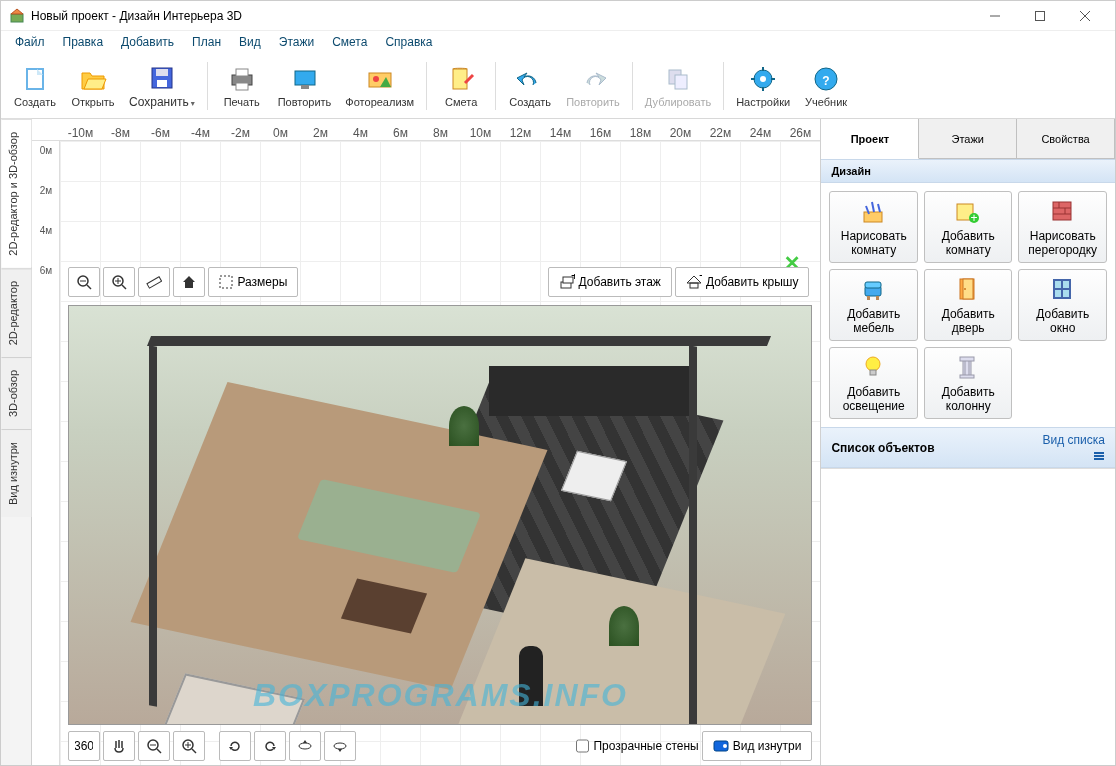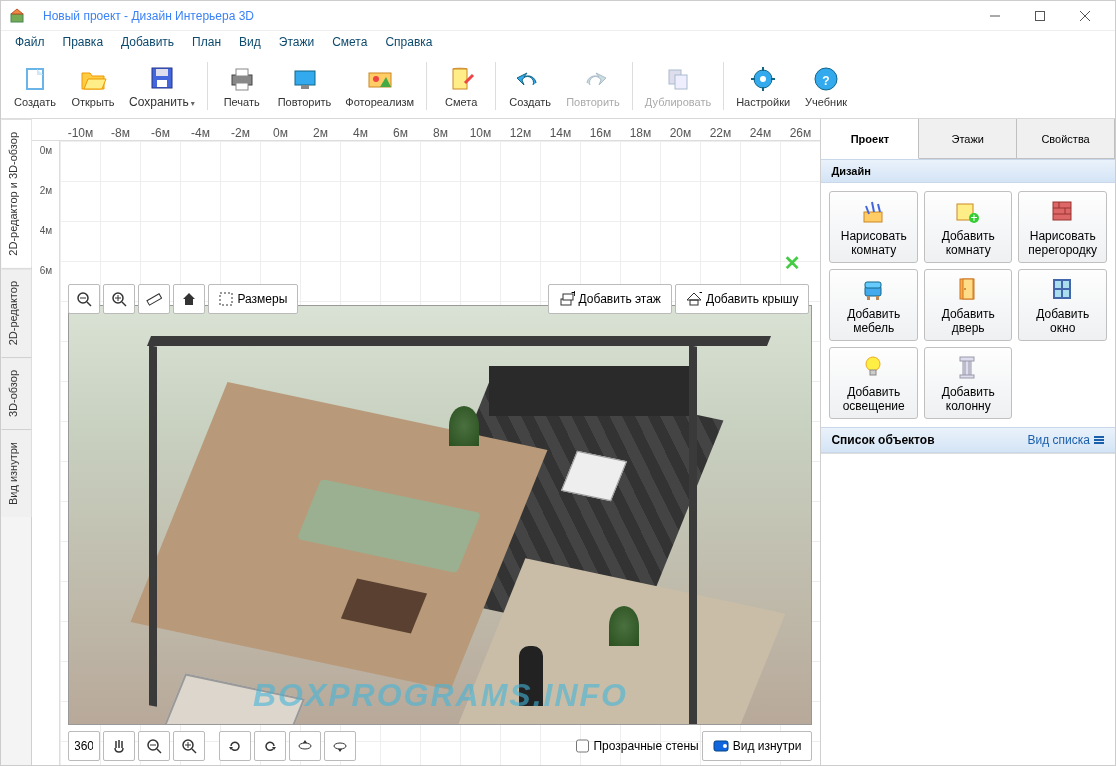--- a/index.html
+++ b/index.html
@@ -1,21 +1,21 @@
 <!DOCTYPE html>
 <html><head>
 <meta charset="utf-8">
 <style>
 * { margin:0; padding:0; box-sizing:border-box; font-family:"Segoe UI",Tahoma,sans-serif; font-size:12px; }
 body { background:#fff; width:1116px; height:766px; overflow:hidden; border:1px solid #ccc; }
 
 
 .titlebar { height:30px; display:flex; align-items:center; padding:0 8px; background:#fff; border-bottom:1px solid #eee; }
 .titlebar .icon { width:16px; height:16px; margin-right:6px; }
-.titlebar .title { color:#3b82f6; flex:1;margin-left:12px; }
+.titlebar .title { color:#000000; flex:1; }
 .titlebar .winbtns { display:flex; }
 .titlebar .winbtn { width:45px; height:28px; display:flex; align-items:center; justify-content:center; color:#666; }
 
 
 .menubar { height:22px; display:flex; align-items:center; padding:0 6px; gap:2px; }
 .menubar .menuitem { padding:3px 8px; color:#0c4a6e; cursor:default; }
 
 
 .toolbar { height:66px; display:flex; align-items:center; padding:4px 6px; border-bottom:1px solid #d8d8d8; gap:2px; }
 .tbtn { display:flex; flex-direction:column; align-items:center; justify-content:center; min-width:56px; height:56px; padding:2px 6px; cursor:default; border-radius:3px; }
@@ -38,21 +38,21 @@
 .ruler-h .tick { font-size:12px; color:#555; width:40px; text-align:center; position:relative; }
 .ruler-h .tick::before { content:''; position:absolute; bottom:-4px; left:50%; width:1px; height:4px; background:#888; }
 .ruler-v { position:absolute; left:0; top:22px; width:28px; bottom:0; background:#fff; border-right:1px solid #ddd; display:flex; flex-direction:column; align-items:center; padding-top:4px; }
 .ruler-v .tick { font-size:10px; color:#555; height:40px; }
 
 .canvas-area { flex:1; position:relative; background:#fff; margin-left:28px; }
 .grid-bg { position:absolute; inset:0; background-image:linear-gradient(#eee 1px,transparent 1px),linear-gradient(90deg,#eee 1px,transparent 1px); background-size:40px 40px; }
 .green-x { position:absolute; right:20px; top:110px; color:#4c4; font-size:20px; font-weight:bold; }
 
 
-.canvas-toolbar { position:absolute; top:141px; left:8px; right:8px; height:34px; display:flex; align-items:center; background:transparent; z-index:10; }
+.canvas-toolbar { position:absolute; top:124px; left:8px; right:8px; height:34px; display:flex; align-items:center; background:transparent; z-index:10; }
 .canvas-toolbar .cbtn { width:32px; height:30px; border:1px solid #bbb; background:#fff; margin-right:3px; display:flex; align-items:center; justify-content:center; border-radius:2px; cursor:default; }
 .canvas-toolbar .cbtn-wide { width:auto; padding:0 10px; font-size:11px; gap:4px; }
 .canvas-toolbar .spacer { flex:1; }
 
 
 .preview3d { position:absolute; top:164px; left:8px; right:8px; bottom:42px; background:linear-gradient(180deg,#d9e2d4 0%,#c8d0c0 30%,#b8a99a 100%); border:1px solid #999; overflow:hidden; }
 .preview3d .wall { background:#3a3a3a; position:absolute; }
 .preview3d .floor1 { position:absolute; left:110px; top:110px; width:320px; height:240px; background:#b89a7a; transform:skew(-22deg,12deg); }
 .preview3d .floor2 { position:absolute; left:380px; top:90px; width:230px; height:220px; background:repeating-linear-gradient(45deg,#333 0 10px,#444 10px 20px); transform:skew(-22deg,12deg); }
 .preview3d .floor3 { position:absolute; left:420px; top:280px; width:260px; height:180px; background:#c9bda8; transform:skew(-22deg,12deg); }
@@ -76,21 +76,21 @@
 .rightpanel { width:300px; border-left:1px solid #d0d0d0; background:#fff; display:flex; flex-direction:column; }
 .rtabs { height:40px; display:flex; border-bottom:1px solid #c0c0c0; }
 .rtab { flex:1; display:flex; align-items:center; justify-content:center; font-size:11px; background:#f0f0f0; border-right:1px solid #c0c0c0; cursor:default; }
 .rtab.active { background:#fff; border-bottom:1px solid #fff; margin-bottom:-1px; font-weight:bold; }
 .rsection { padding:0; }
 .rsection-header { background:linear-gradient(#eaf2fb,#d4e4f5); padding:5px 10px; font-weight:bold; font-size:11px; border-top:1px solid #c8d8ea; border-bottom:1px solid #c8d8ea; display:flex; align-items:center; justify-content:space-between; }
 .design-grid { display:grid; grid-template-columns:repeat(3,1fr); gap:6px; padding:8px; }
 .dbtn { height:72px; border:1px solid #c0c0c0; background:linear-gradient(#fefefe,#eef0f2); border-radius:3px; display:flex; flex-direction:column; align-items:center; justify-content:center; cursor:default; font-size:10px; text-align:center; padding:3px; }
 .dbtn .dicon { width:28px; height:28px; margin-bottom:3px; }
 .objlist { flex:1; background:#fff; border-top:1px solid #ddd; }
-.listview-link { color:#1a5fab; font-size:11px; font-weight:normal; display:flex; align-items:center; gap:3px; }
+.listview-link { color:#1a5fab; font-size:11px; font-weight:normal; display:flex; align-items:flex-end; gap:3px;flex-direction:column; }
 
 svg { display:block; }
 </style>
 </head>
 <body>
 
 <div class="titlebar">
   <span class="icon">
     <svg width="16" height="16">
         <rect x="2" y="6" width="12" height="8" fill="#7a5" stroke="#485"></rect>

